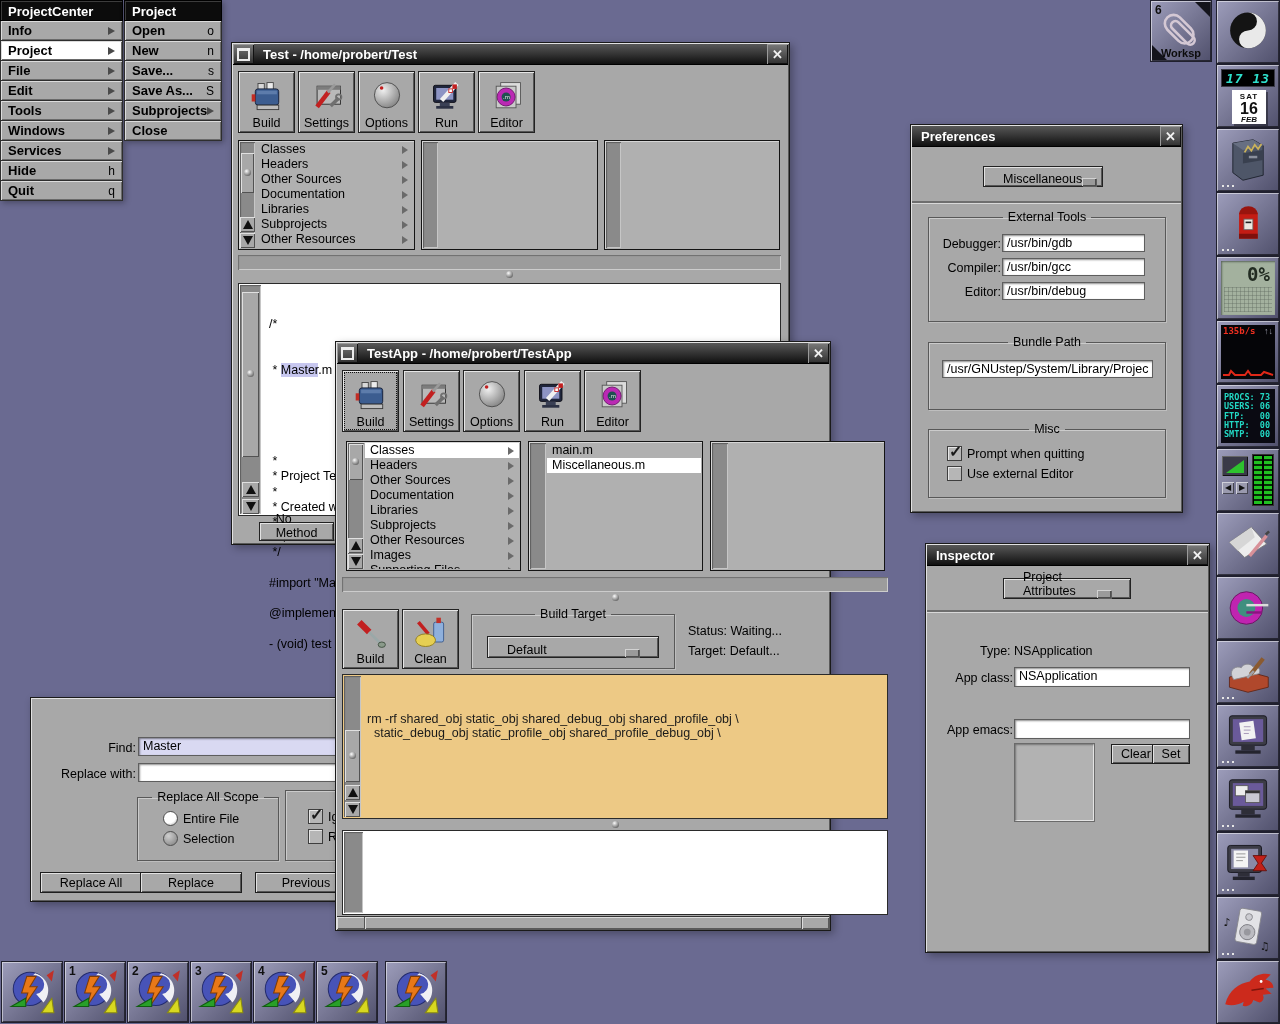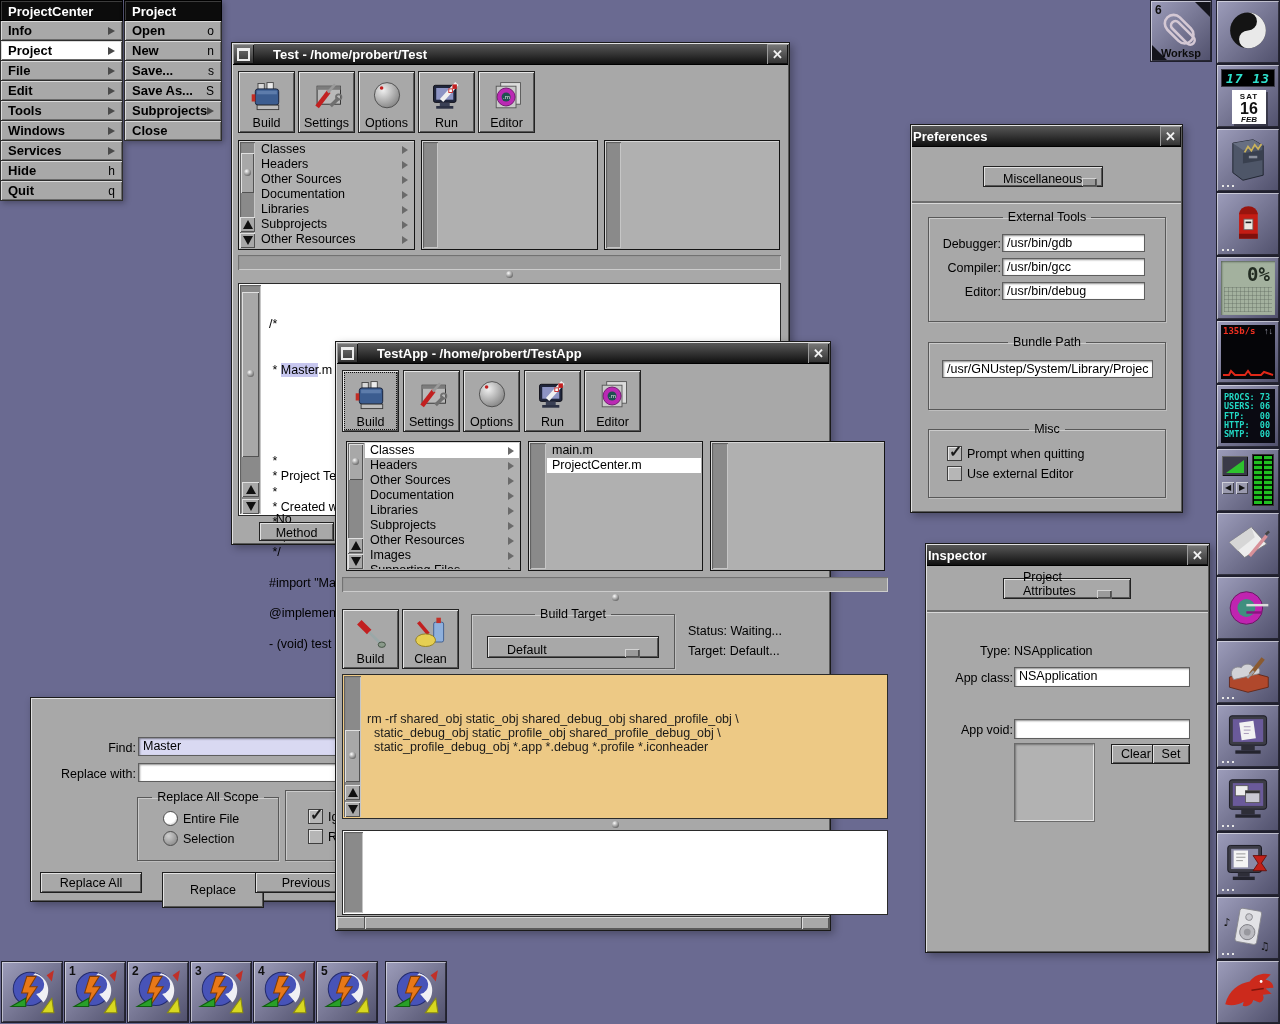--- a/index.html
+++ b/index.html
@@ -1,21 +1,21 @@
 <!DOCTYPE html>
 <html><head>
 <meta charset="utf-8">
 <style>
 *{box-sizing:border-box;margin:0;padding:0}
 body{margin:0;font-family:"Liberation Sans",sans-serif}
 .desktop{position:relative;width:1280px;height:1024px;background:#6a6a91;overflow:hidden}
 
 .win{position:absolute;background:#a8a8a8;border:1px solid #1a1a1a;box-shadow:inset 1px 1px 0 #e2e2e2,inset -1px -1px 0 #5a5a5a,3px 3px 8px rgba(0,0,0,.3)}
-.tb{position:absolute;left:1px;top:1px;right:1px;height:21px;background:linear-gradient(#585858,#101010);color:#fff;font-weight:bold;font-size:13px;line-height:21px;padding-left:40px;border-bottom:1px solid #000;white-space:nowrap;overflow:hidden}
-.tb.noicon{padding-left:1px}
+.tb{position:absolute;left:1px;top:1px;right:1px;height:21px;background:linear-gradient(#585858,#101010);color:#fff;font-weight:bold;font-size:13px;line-height:21px;padding-left:30px;border-bottom:1px solid #000;white-space:nowrap;overflow:hidden}
+.tb.noicon{padding-left:9px}
 .wbtn{position:absolute;top:1px;width:21px;height:20px;background:linear-gradient(#7a7a7a,#303030);box-shadow:inset 1px 1px 0 #9a9a9a,inset -1px -1px 0 #111;display:flex;align-items:center;justify-content:center}
 .wbtn.mini{left:1px}.wbtn.close{right:1px}
 .glyph-x::before{content:"✕";color:#f2f2f2;font-size:13px;font-weight:bold;line-height:1}
 .glyph-mini::before{content:"";width:9px;height:8px;border:2px solid #ececec;border-top-width:3px;display:block}
 
 .menu{position:absolute;font-weight:bold;font-size:13px;box-shadow:2px 2px 6px rgba(0,0,0,.3)}
 .mhead{height:21px;background:#0c0c0c;color:#fff;padding:0 7px;line-height:21px;border:1px solid #000;box-shadow:inset 1px 1px 0 #3c3c3c}
 .mitem{height:20px;background:#a8a8a8;border:1px solid #2e2e2e;border-top:none;box-shadow:inset 1px 1px 0 #dcdcdc,inset -1px -1px 0 #6a6a6a;display:flex;align-items:center;padding:0 7px;color:#000}
 .mitem.sel{background:#fff}
 .mright{margin-left:auto;font-weight:normal;font-size:12px}
@@ -315,21 +315,21 @@
     <span class="rad" style="left:132px;top:133px"></span>
     <div class="lbl" style="left:152px;top:134px">Selection</div>
 
     <fieldset class="gbox" style="left:254px;top:92px;width:138px;height:71px"></fieldset>
     <span class="cb on" style="left:277px;top:111px"></span>
     <div class="lbl" style="left:297px;top:112px">Ignore case</div>
     <span class="cb" style="left:277px;top:131px"></span>
     <div class="lbl" style="left:297px;top:132px">Regular expr.</div>
 
     <div class="pbtn" style="left:9px;top:174px;width:102px;height:21px">Replace All</div>
-    <div class="pbtn" style="left:131px;top:174px;width:102px;height:36px">Replace</div>
+    <div class="pbtn" style="left:109px;top:174px;width:102px;height:21px">Replace</div>
     <div class="pbtn" style="left:224px;top:174px;width:102px;height:21px">Previous</div>
   </div>
 
   <div class="win" style="left:335px;top:341px;width:496px;height:590px">
     <div class="tb"><span>TestApp - /home/probert/TestApp</span></div>
     <div class="wbtn mini glyph-mini"></div>
     <div class="wbtn close glyph-x"></div>
 
     <div class="tbtn focus" style="left:6px;top:28px">
       <svg viewBox="0 0 40 40">
@@ -437,21 +437,21 @@
         </div>
     </div>
     <div class="bcol" style="left:192px;top:99px;width:175px;height:130px">
       <div class="groove" style="left:1px;top:1px;width:16px;bottom:1px"></div>
       <div class="blist" style="left:18px;top:1px;right:1px;bottom:1px">
 
       <div class="brow">
             <span>main.m</span>
           </div>
           <div class="brow sel">
-            <span>ProjectCenter.m</span>
+            <span>Miscellaneous.m</span>
           </div>
         </div>
     </div>
     <div class="bcol" style="left:374px;top:99px;width:175px;height:130px">
       <div class="groove" style="left:1px;top:1px;width:16px;bottom:1px"></div>
     </div>
 
     <div class="pathbar" style="left:6px;top:235px;width:546px"></div>
     <span class="dimple" style="left:276px;top:252px"></span>
 
@@ -484,21 +484,21 @@
 
     <div class="log" style="left:6px;top:332px;width:546px;height:145px">
       <div class="groove" style="left:1px;top:1px;width:17px;bottom:1px"></div>
       <div class="knob" style="left:2px;top:55px;width:15px;height:52px">
           <span class="dimple" style="left:4px;top:22px"></span>
         </div>
       <div class="sarw up" style="left:2px;bottom:18px"></div>
       <div class="sarw dn" style="left:2px;bottom:1px"></div>
       <div class="ltext" style="left:24px;top:-5px;right:2px">
         
-      <div class="eline" style="min-height:14px">rm -rf shared_obj static_obj shared_debug_obj shared_profile_obj \</div><div class="eline" style="min-height:14px">  static_debug_obj static_profile_obj shared_profile_debug_obj \</div><div class="eline" style="min-height:14px">  static_profile_debug_obj *.app *.debug *.profile *.iconheader</div></div>
+      <div class="eline" style="min-height:14px">rm -rf shared_obj static_obj shared_debug_obj shared_profile_obj \</div><div class="eline" style="min-height:14px">  static_debug_obj static_profile_obj shared_profile_debug_obj \</div></div>
     </div>
     <span class="dimple" style="left:276px;top:479px"></span>
 
     <div class="edit" style="left:6px;top:488px;width:546px;height:85px">
       <div class="groove" style="left:1px;top:1px;width:19px;bottom:1px"></div>
     </div>
     <div class="botbar" style="left:1px;right:1px;bottom:1px">
         <i style="left:27px"></i>
         <i style="right:27px"></i>
       </div>
@@ -542,21 +542,21 @@
     <div class="wbtn close glyph-x"></div>
     <div class="pop" style="left:77px;top:34px;width:128px;height:21px">
         <span>Project Attributes</span>
         <span class="pind"></span>
       </div>
     <div class="hsep" style="top:66px"></div>
 
     <div class="stxt" style="left:54px;top:100px">Type: NSApplication</div>
     <div class="lbl r" style="left:20px;top:127px;width:67px">App class:</div>
     <div class="tf" style="left:88px;top:123px;width:176px;height:20px">NSApplication</div>
-    <div class="lbl r" style="left:20px;top:179px;width:67px">App void:</div>
+    <div class="lbl r" style="left:20px;top:179px;width:67px">App emacs:</div>
     <div class="tf" style="left:88px;top:175px;width:176px;height:20px"></div>
     <div class="pbtn" style="left:185px;top:200px;width:50px;height:20px">Clear</div>
     <div class="pbtn" style="left:226px;top:200px;width:38px;height:20px">Set</div>
     <div class="well" style="left:88px;top:199px;width:81px;height:79px"></div>
   </div>
 
   <div class="tile" style="position:absolute;left:1150px;top:0">
     <svg viewBox="0 0 64 64" width="56" height="56">
         <g transform="rotate(-45 32 32)" fill="none" stroke="#d4c8d4" stroke-width="3">
           <rect x="22" y="10" width="20" height="38" rx="10"></rect>

